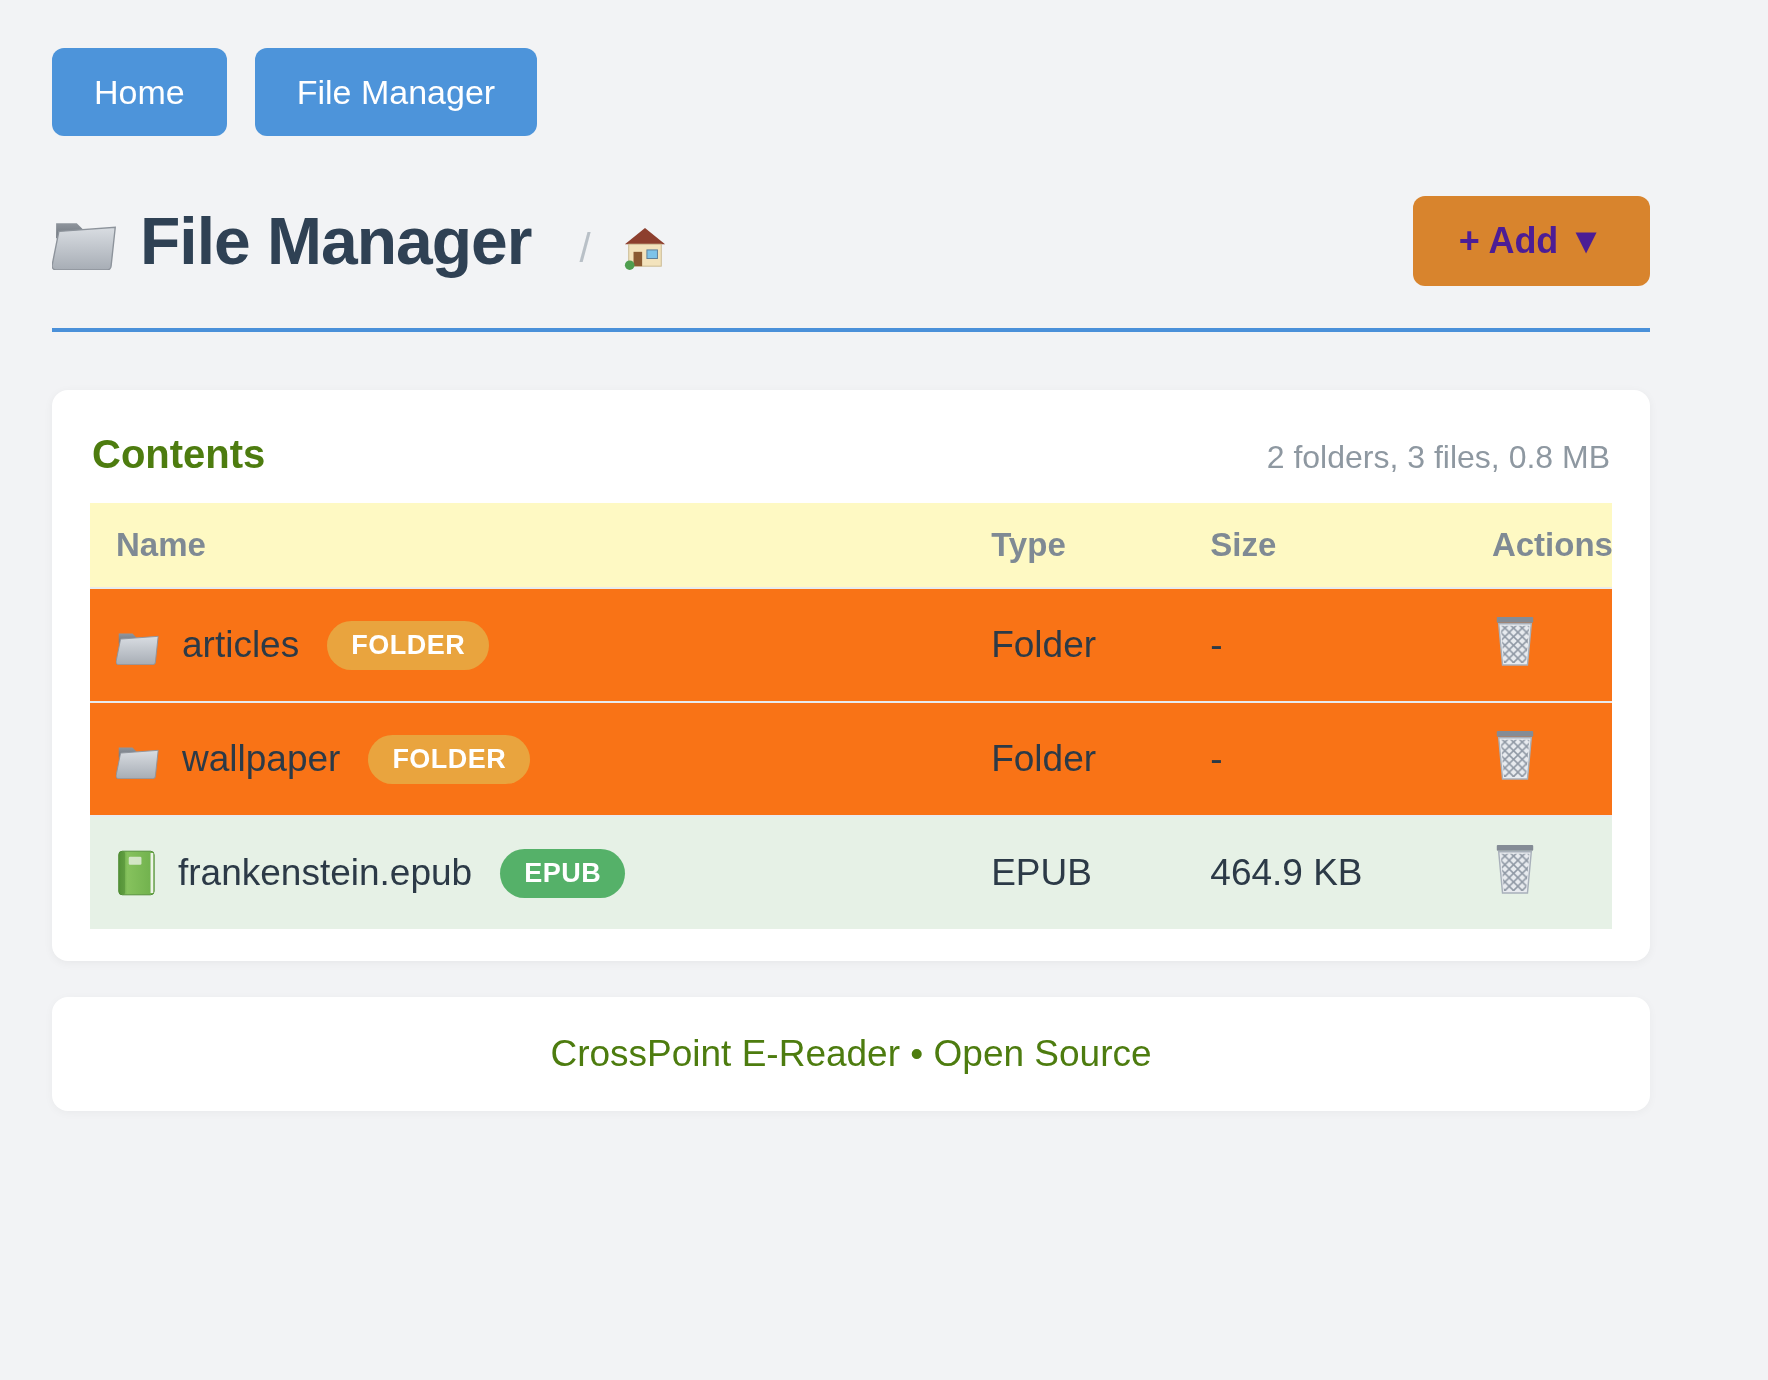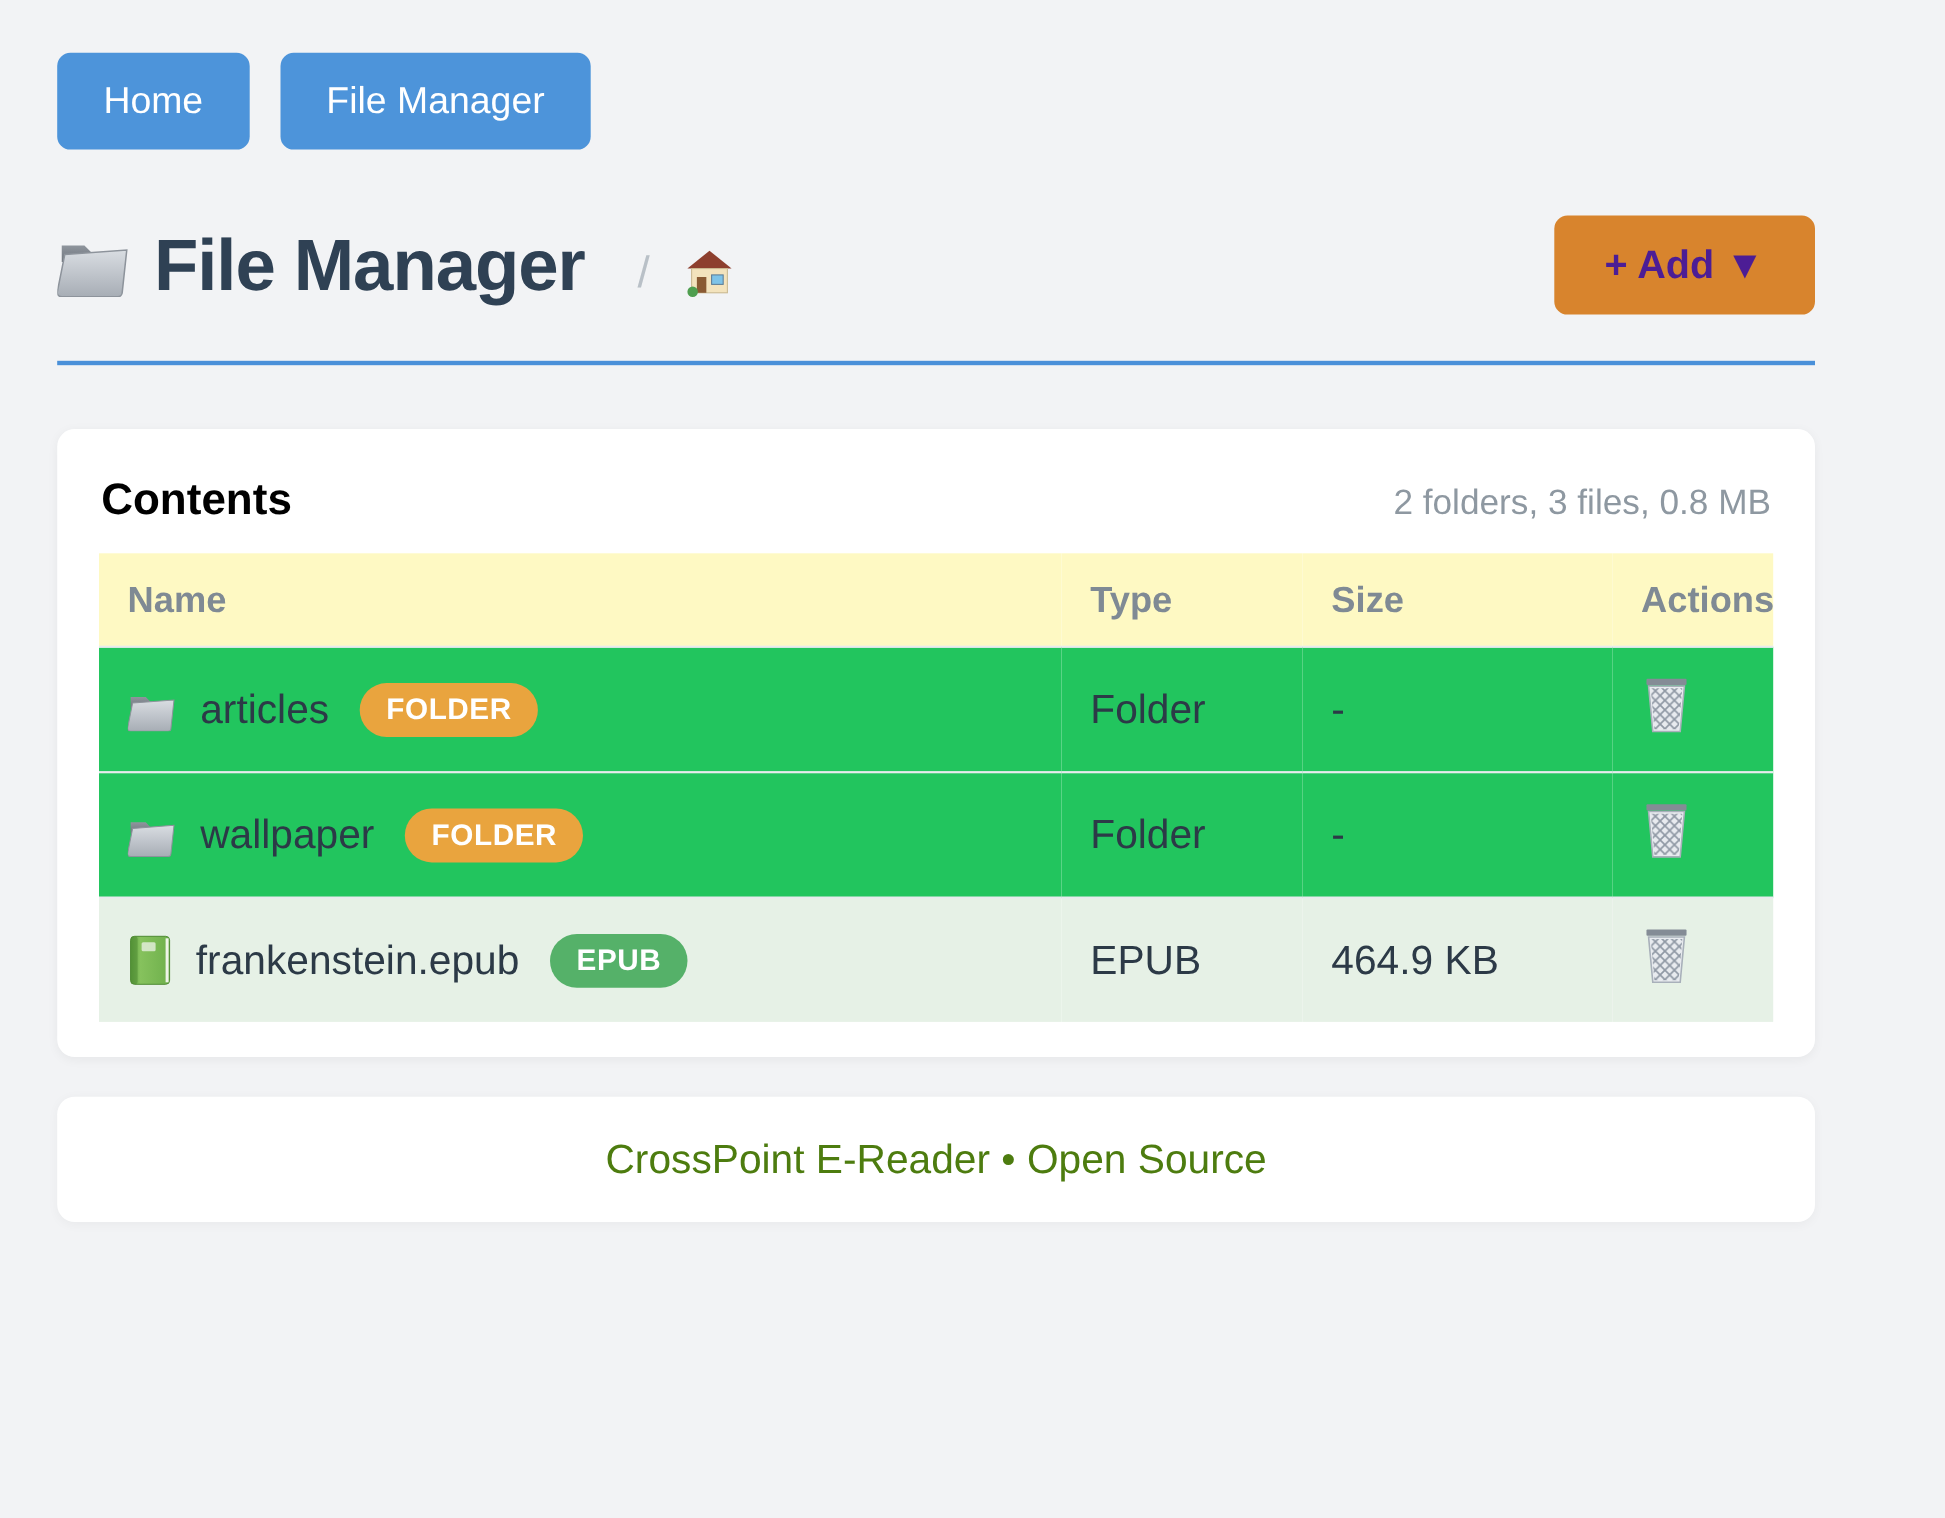--- a/index.html
+++ b/index.html
@@ -85,21 +85,21 @@
     box-sizing: border-box;
   }
   .card-head {
     display: flex;
     align-items: baseline;
     padding: 6px 2px 26px 2px;
   }
   .card-title {
     font-size: 40px;
     font-weight: 700;
-    color: #000000;
+    color: #4d7c0f;
   }
   .card-summary {
     margin-left: auto;
     font-size: 32px;
     color: #8e98a1;
   }
 
   table.listing {
     width: 100%;
     border-collapse: collapse;
@@ -115,21 +115,21 @@
     padding: 0 0 0 26px;
   }
   table.listing td {
     height: 112px;
     padding: 0 0 0 26px;
     font-size: 37px;
     color: #2c3a47;
     border-top: 2px solid #e8ebee;
     vertical-align: middle;
   }
-  tr.row-folder td { background: #22c55e; }
+  tr.row-folder td { background: #f97316; }
   tr.row-epub td   { background: #e6f1e6; }
   tr.listing-row td:first-child { border-top-color: #e8ebee; }
 
   .name-cell { display: flex; align-items: center; gap: 22px; }
   .name-text { color: #2c3a47; }
   .badge {
     display: inline-block;
     color: #ffffff;
     font-size: 27px;
     font-weight: 700;

